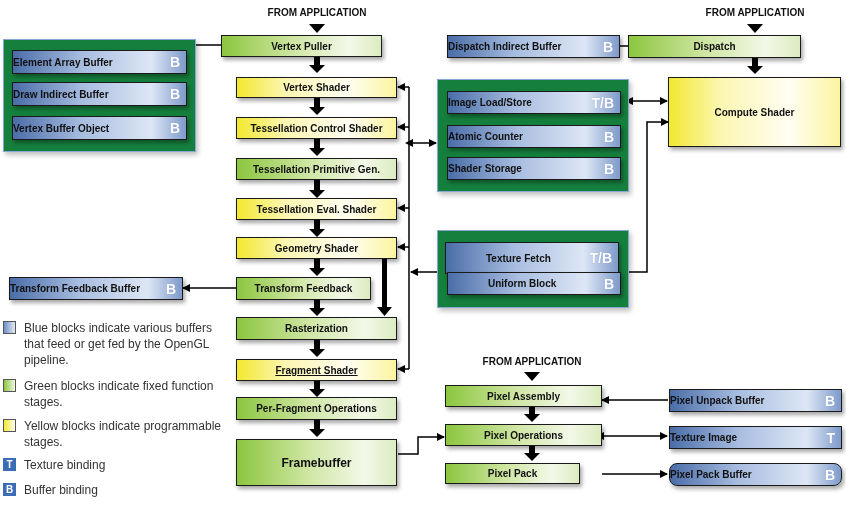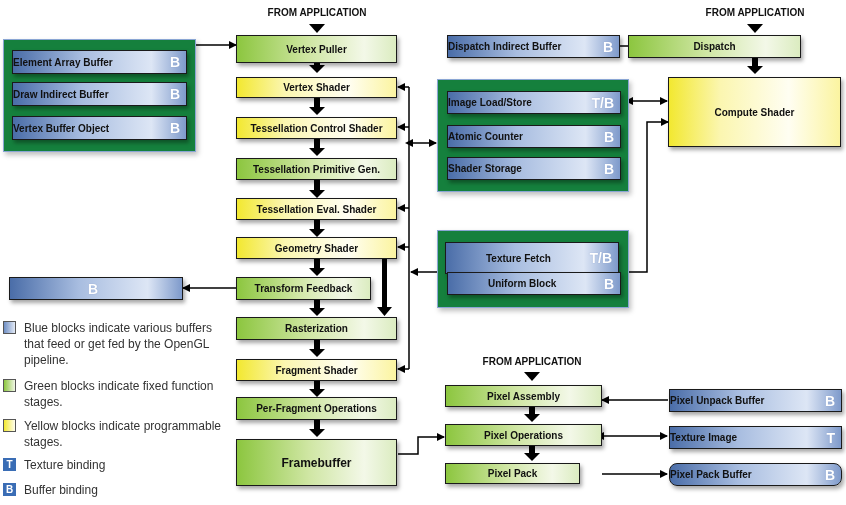--- a/index.html
+++ b/index.html
@@ -111,33 +111,34 @@
   <div class="blk blue" style="left:8px;top:42px;width:175px;height:24px;">
     <span class="lbl">Draw Indirect Buffer</span>
     <span class="badge">B</span>
   </div>
   <div class="blk blue" style="left:8px;top:76px;width:175px;height:24px;">
     <span class="lbl">Vertex Buffer Object</span>
     <span class="badge">B</span>
   </div>
 </div>
 
-<div class="blk green" style="left:236px;top:35px;width:161px;height:28px;">Vertex Puller</div>
+<div class="blk green" style="left:221px;top:35px;width:161px;height:22px;">Vertex Puller</div>
 <div class="blk yellow" style="left:236px;top:77px;width:161px;height:21px;">Vertex Shader</div>
 <div class="blk yellow" style="left:236px;top:117px;width:161px;height:22px;">Tessellation Control Shader</div>
 <div class="blk green" style="left:236px;top:158px;width:161px;height:22px;">Tessellation Primitive Gen.</div>
 <div class="blk yellow" style="left:236px;top:198px;width:161px;height:22px;">Tessellation Eval. Shader</div>
 <div class="blk yellow" style="left:236px;top:237px;width:161px;height:22px;">Geometry Shader</div>
 <div class="blk green" style="left:236px;top:277px;width:135px;height:23px;">Transform Feedback</div>
 <div class="blk green" style="left:236px;top:317px;width:161px;height:23px;">Rasterization</div>
-<div class="blk yellow" style="left:236px;top:359px;width:161px;height:22px;">Fragment Shader</div>
+<div class="blk yellow" style="left:236px;top:359px;width:161px;height:22px;text-decoration:underline;">Fragment Shader</div>
 <div class="blk green" style="left:236px;top:397px;width:161px;height:23px;">Per-Fragment Operations</div>
 <div class="blk green" style="left:236px;top:439px;width:161px;height:47px;font-size:12px;">Framebuffer</div>
 
 <div class="blk blue" style="left:9px;top:277px;width:174px;height:23px;">
+  <span class="lbl">Transform Feedback Buffer</span>
   <span class="badge">B</span>
 </div>
 
 <div class="blk blue" style="left:447px;top:35px;width:173px;height:23px;">
   <span class="lbl">Dispatch Indirect Buffer</span>
   <span class="badge">B</span>
 </div>
 <div class="blk green" style="left:628px;top:35px;width:173px;height:23px;">Dispatch</div>
 <div class="blk yellow" style="left:668px;top:77px;width:173px;height:70px;">Compute Shader</div>
 

